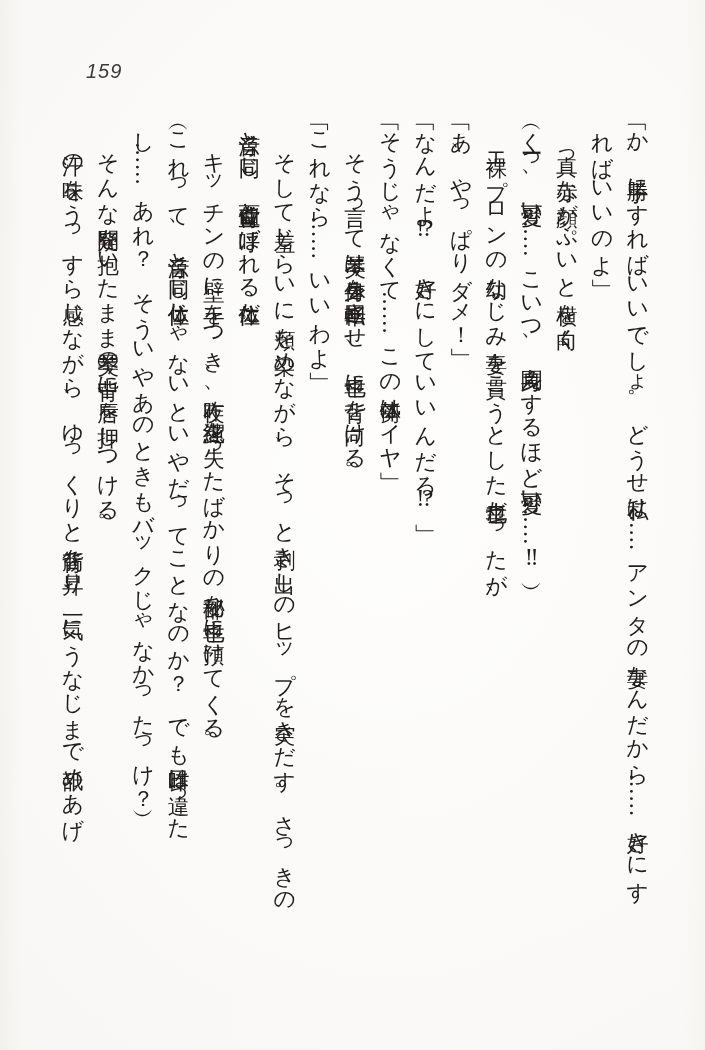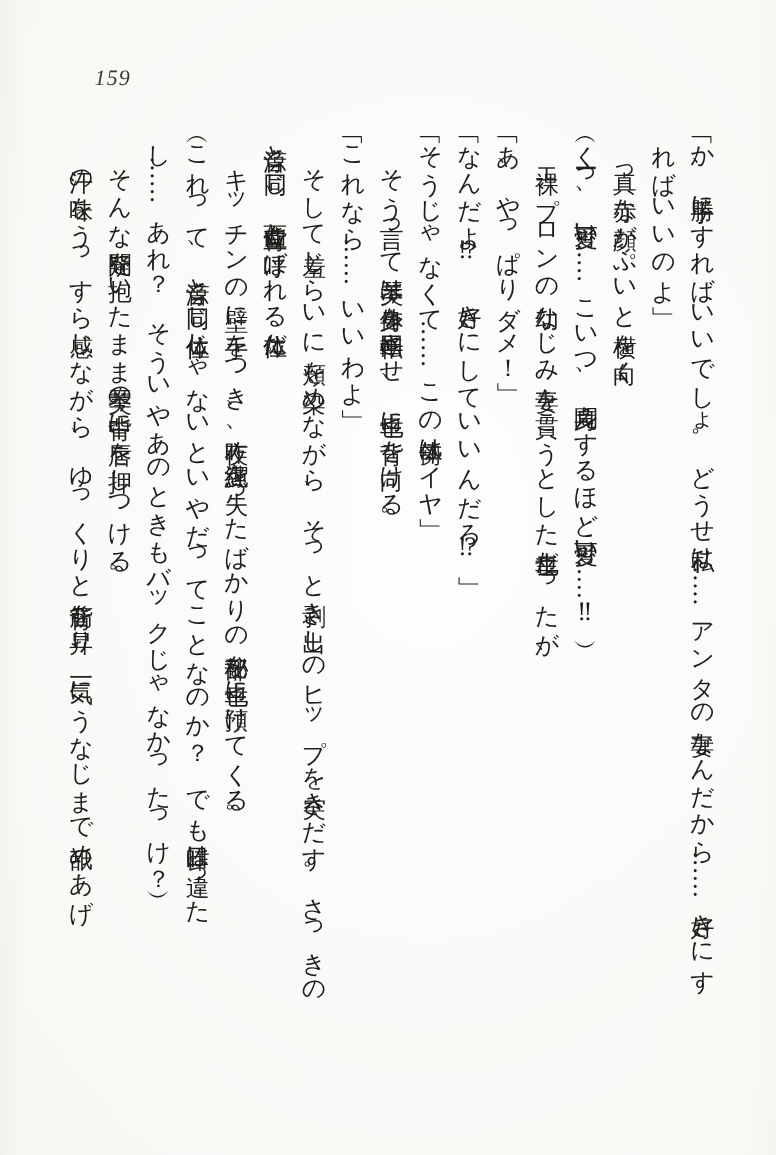--- a/index.html
+++ b/index.html
@@ -17,21 +17,21 @@
     position: absolute;
     inset: 0;
     background:
       radial-gradient(ellipse 130% 110% at 55% 45%, rgba(255,255,255,0.6), rgba(233,231,226,0.35)),
       linear-gradient(90deg, #f1efe9 0%, #fbfaf7 3%, #fcfbf8 97%, #f7f5f0 100%);
   }
   .page-number {
     position: absolute;
     top: 60px;
     left: 86px;
-    font-family: Liberation Serif, serif;
+    font-family: Liberation Sans, sans-serif;
     font-style: italic;
     font-size: 20px;
     letter-spacing: 1px;
     color: #3c3a38;
   }
   .text-block {
     position: absolute;
     top: 117px;
     right: 50px;
     writing-mode: vertical-rl;

